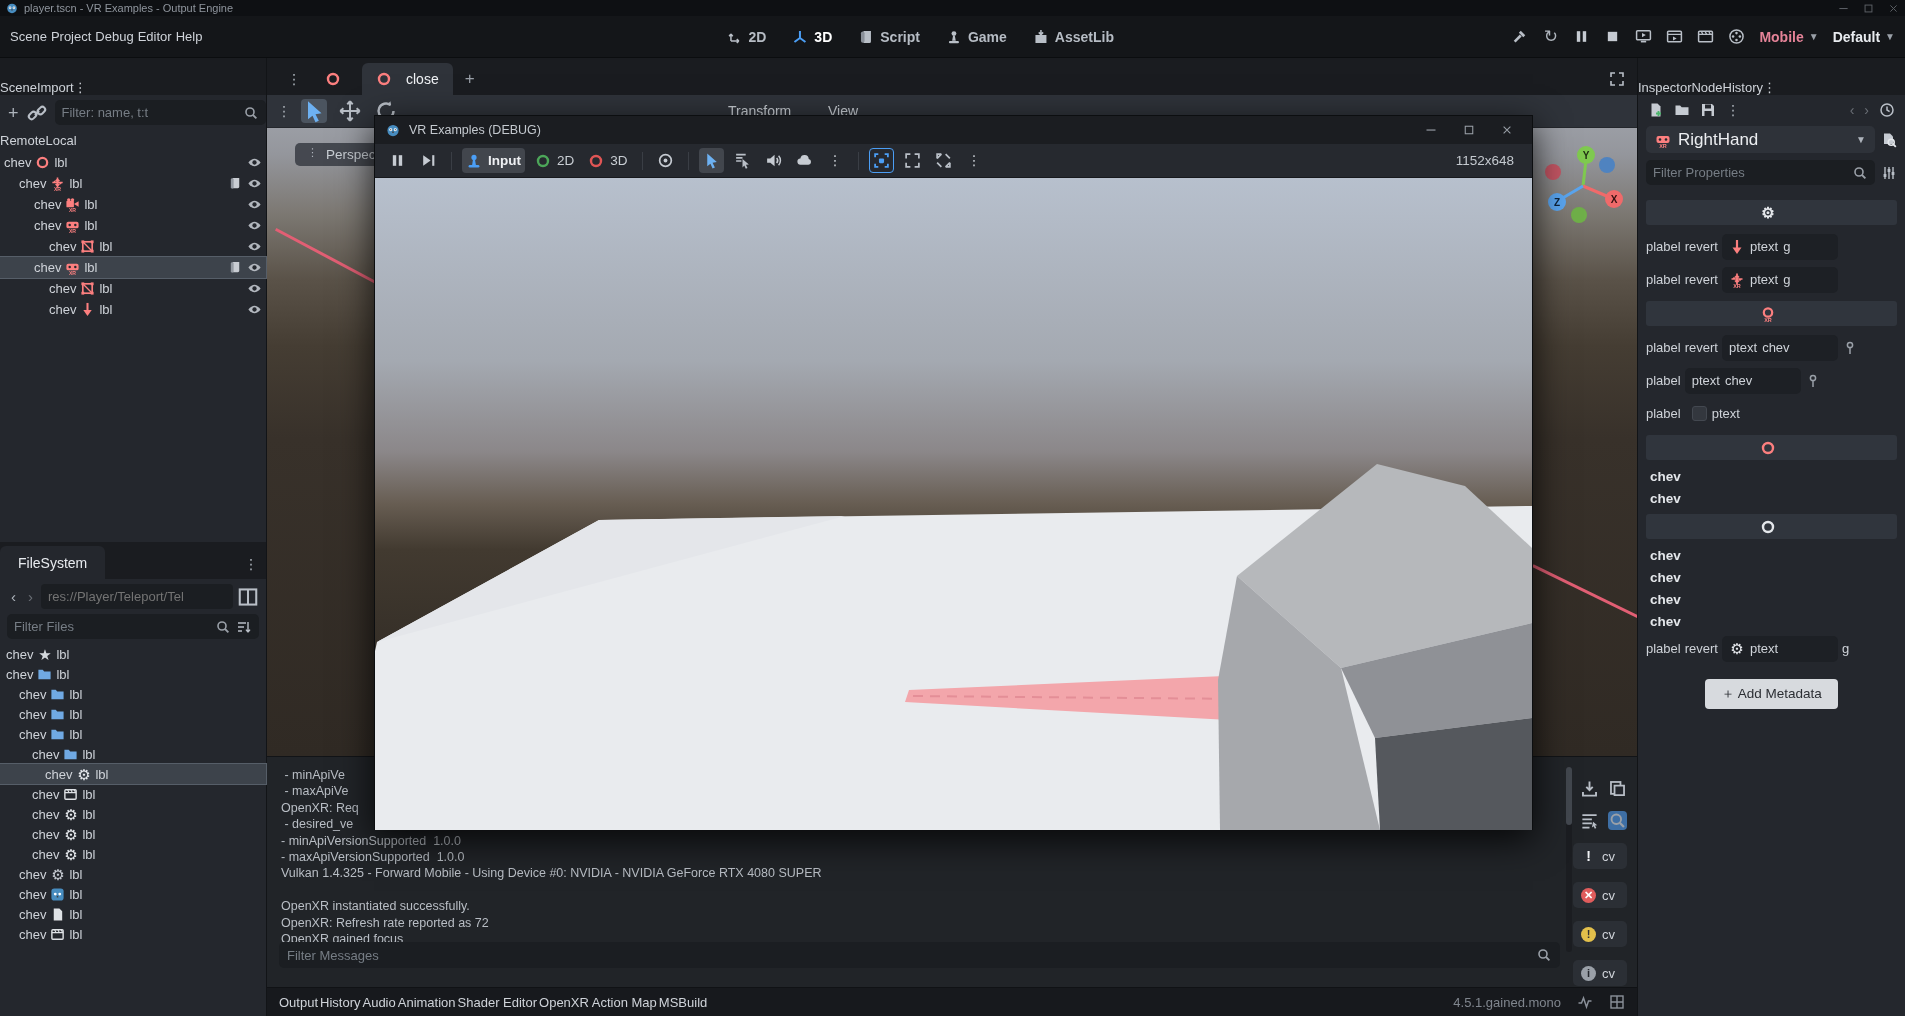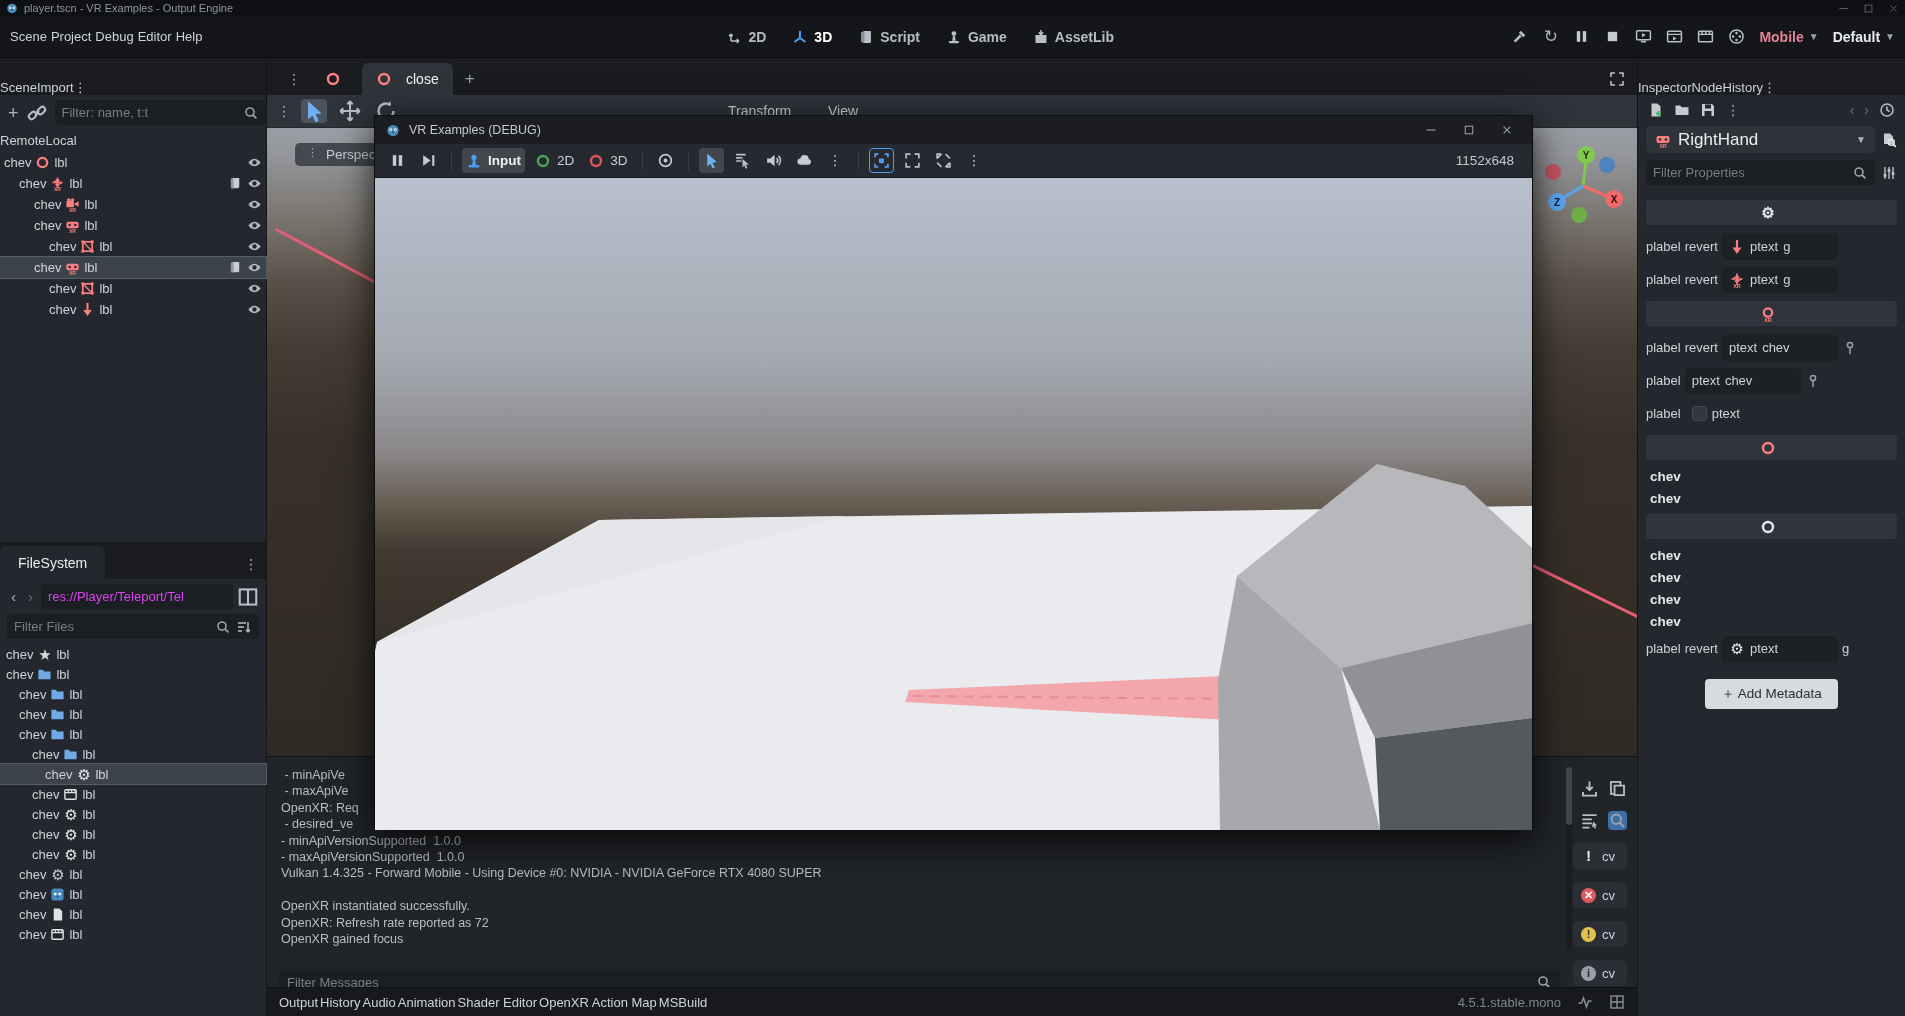--- a/index.html
+++ b/index.html
@@ -37,40 +37,40 @@
   .mini-input input{flex:1;min-width:0;background:transparent;border:none;outline:none;color:#c9ced4;font-size:13px;}
   .mini-input input::placeholder{color:#767d85;}
   #segmented{display:flex;margin:3px 0 4px;}
   .trow{display:flex;align-items:center;height:21px;gap:4px;padding-right:4px;}
   .trow.sel{background:#3d434b;outline:1px solid #565e68;}
   .trow .spacer{flex:1;}
   .trow .ic{width:15px;height:15px;}
   #fs-nav{display:flex;align-items:center;gap:4px;padding:5px 7px;}
   .nav-arrow{color:#aeb4bc;font-size:15px;padding:0 4px;}
   #fs-path{flex:1;background:#1b1e22;border-radius:4px;height:25px;display:flex;align-items:center;padding:0 7px;}
-  #fs-path input{width:100%;background:transparent;border:none;outline:none;color:#d946ef;font-size:13px;}
+  #fs-path input{width:100%;background:transparent;border:none;outline:none;color:#737373;font-size:13px;}
   
   #center{position:absolute;left:267px;top:58px;width:1370px;height:958px;background:#1a1c20;}
   #scene-tabs{height:37px;display:flex;align-items:flex-end;background:#1a1c20;padding-left:10px;position:relative;}
   .scene-tab{display:flex;align-items:center;gap:7px;padding:8px 14px;color:#8f959d;font-size:14px;border-radius:6px 6px 0 0;}
   .scene-tab.active{background:#2f333a;color:#f0f2f5;}
   #tab-plus{padding:6px 12px;font-size:17px;color:#9aa0a8;}
   #expand-editor{position:absolute;right:12px;bottom:8px;}
   #viewport{position:absolute;left:0;top:37px;width:1370px;height:661px;background:linear-gradient(#a3a7af 0%,#94969c 9%,#7c7872 18%,#55globalThis4b40 26%,#4a4237 34%,#3a332b 48%,#322c25 100%);overflow:hidden;}
   #vp-toolbar{height:33px;background:#2f333a;display:flex;align-items:center;gap:10px;padding:0 10px;border-bottom:1px solid #24272c;}
   .vpt-btn{width:26px;height:24px;display:flex;align-items:center;justify-content:center;border-radius:4px;}
   .vpt-btn.active{background:#4b545f;}
   .vp-menu{color:#c9ced4;font-size:14px;padding:0 6px;}
   #perspective-pill{position:absolute;left:28px;top:48px;background:#3a3e45e0;border-radius:5px;padding:4px 12px;color:#c9ced4;font-size:13.5px;display:flex;gap:8px;max-width:130px;white-space:nowrap;overflow:hidden;}
   .pink-line{position:absolute;height:2.5px;background:#e25f74;}
   #gizmo{position:absolute;left:1271px;top:46px;width:90px;height:90px;}
   
   #output-panel{position:absolute;left:0;top:698px;width:1370px;height:231px;background:#212428;border-top:1px solid #121417;}
   #log-lines{position:absolute;left:14px;top:10px;font-family:"DejaVu Sans Mono",monospace;font-size:12.5px;line-height:16.4px;color:#b9bec5;white-space:pre;}
-  #filter-msgs{position:absolute;left:12px;top:212px;width:1281px;height:26px;display:flex;align-items:center;background:#1b1e22;border-radius:5px;padding:0 8px;}
+  #filter-msgs{position:absolute;left:12px;top:185px;width:1281px;height:26px;display:flex;align-items:center;background:#1b1e22;border-radius:5px;padding:0 8px;}
   #filter-msgs input{flex:1;background:transparent;border:none;outline:none;color:#c9ced4;font-size:13px;}
   #filter-msgs input::placeholder{color:#767d85;}
   #out-scroll{position:absolute;left:1299px;top:10px;width:6px;height:185px;background:#1b1d21;border-radius:3px;}
   #out-scroll .thumb{width:6px;height:58px;background:#42474e;border-radius:3px;}
   #out-side{position:absolute;right:4px;top:22px;width:62px;}
   .side-row{display:flex;gap:9px;justify-content:flex-end;padding-right:6px;margin-bottom:13px;}
   .side-ic{width:19px;height:19px;display:flex;align-items:center;justify-content:center;border-radius:4px;}
   .side-ic.active{background:#3e6fa5;}
   .counter{display:flex;align-items:center;gap:6px;background:#2b2f35;border-radius:5px;height:26px;margin:0 6px 13px 2px;padding:0 8px;justify-content:flex-start;}
   .counter .cic{width:15px;height:15px;border-radius:50%;display:flex;align-items:center;justify-content:center;font-size:11px;font-weight:bold;flex:none;}
@@ -771,21 +771,21 @@
       <span id="bottom-tabs" style="display:flex;gap:2px">
           <span class="Output">Output</span>
           <span class="Debugger">History</span>
           <span class="Audio">Audio</span>
           <span class="Animation">Animation</span>
           <span class="Shader Editor">Shader Editor</span>
           <span class="OpenXR Action Map">OpenXR Action Map</span>
           <span class="MSBuild">MSBuild</span>
         </span>
       <span id="bb-right">
-        <span>4.5.1.stable.mono</span>
+        <span>4.5.1.gained.mono</span>
         <span class="ic">
             <svg viewBox="0 0 16 16">
               <path d="M1.5 9h3l2-5 3 9 2-6h3" stroke="#8a9099" stroke-width="1.5" fill="none"></path>
             </svg>
           </span>
         <span class="ic">
             <svg viewBox="0 0 16 16">
               <rect x="2" y="2" width="12" height="12" fill="none" stroke="#8a9099" stroke-width="1.4"></rect>
               <path d="M2 8h12M8 2v12" stroke="#8a9099" stroke-width="1.4"></path>
             </svg>

